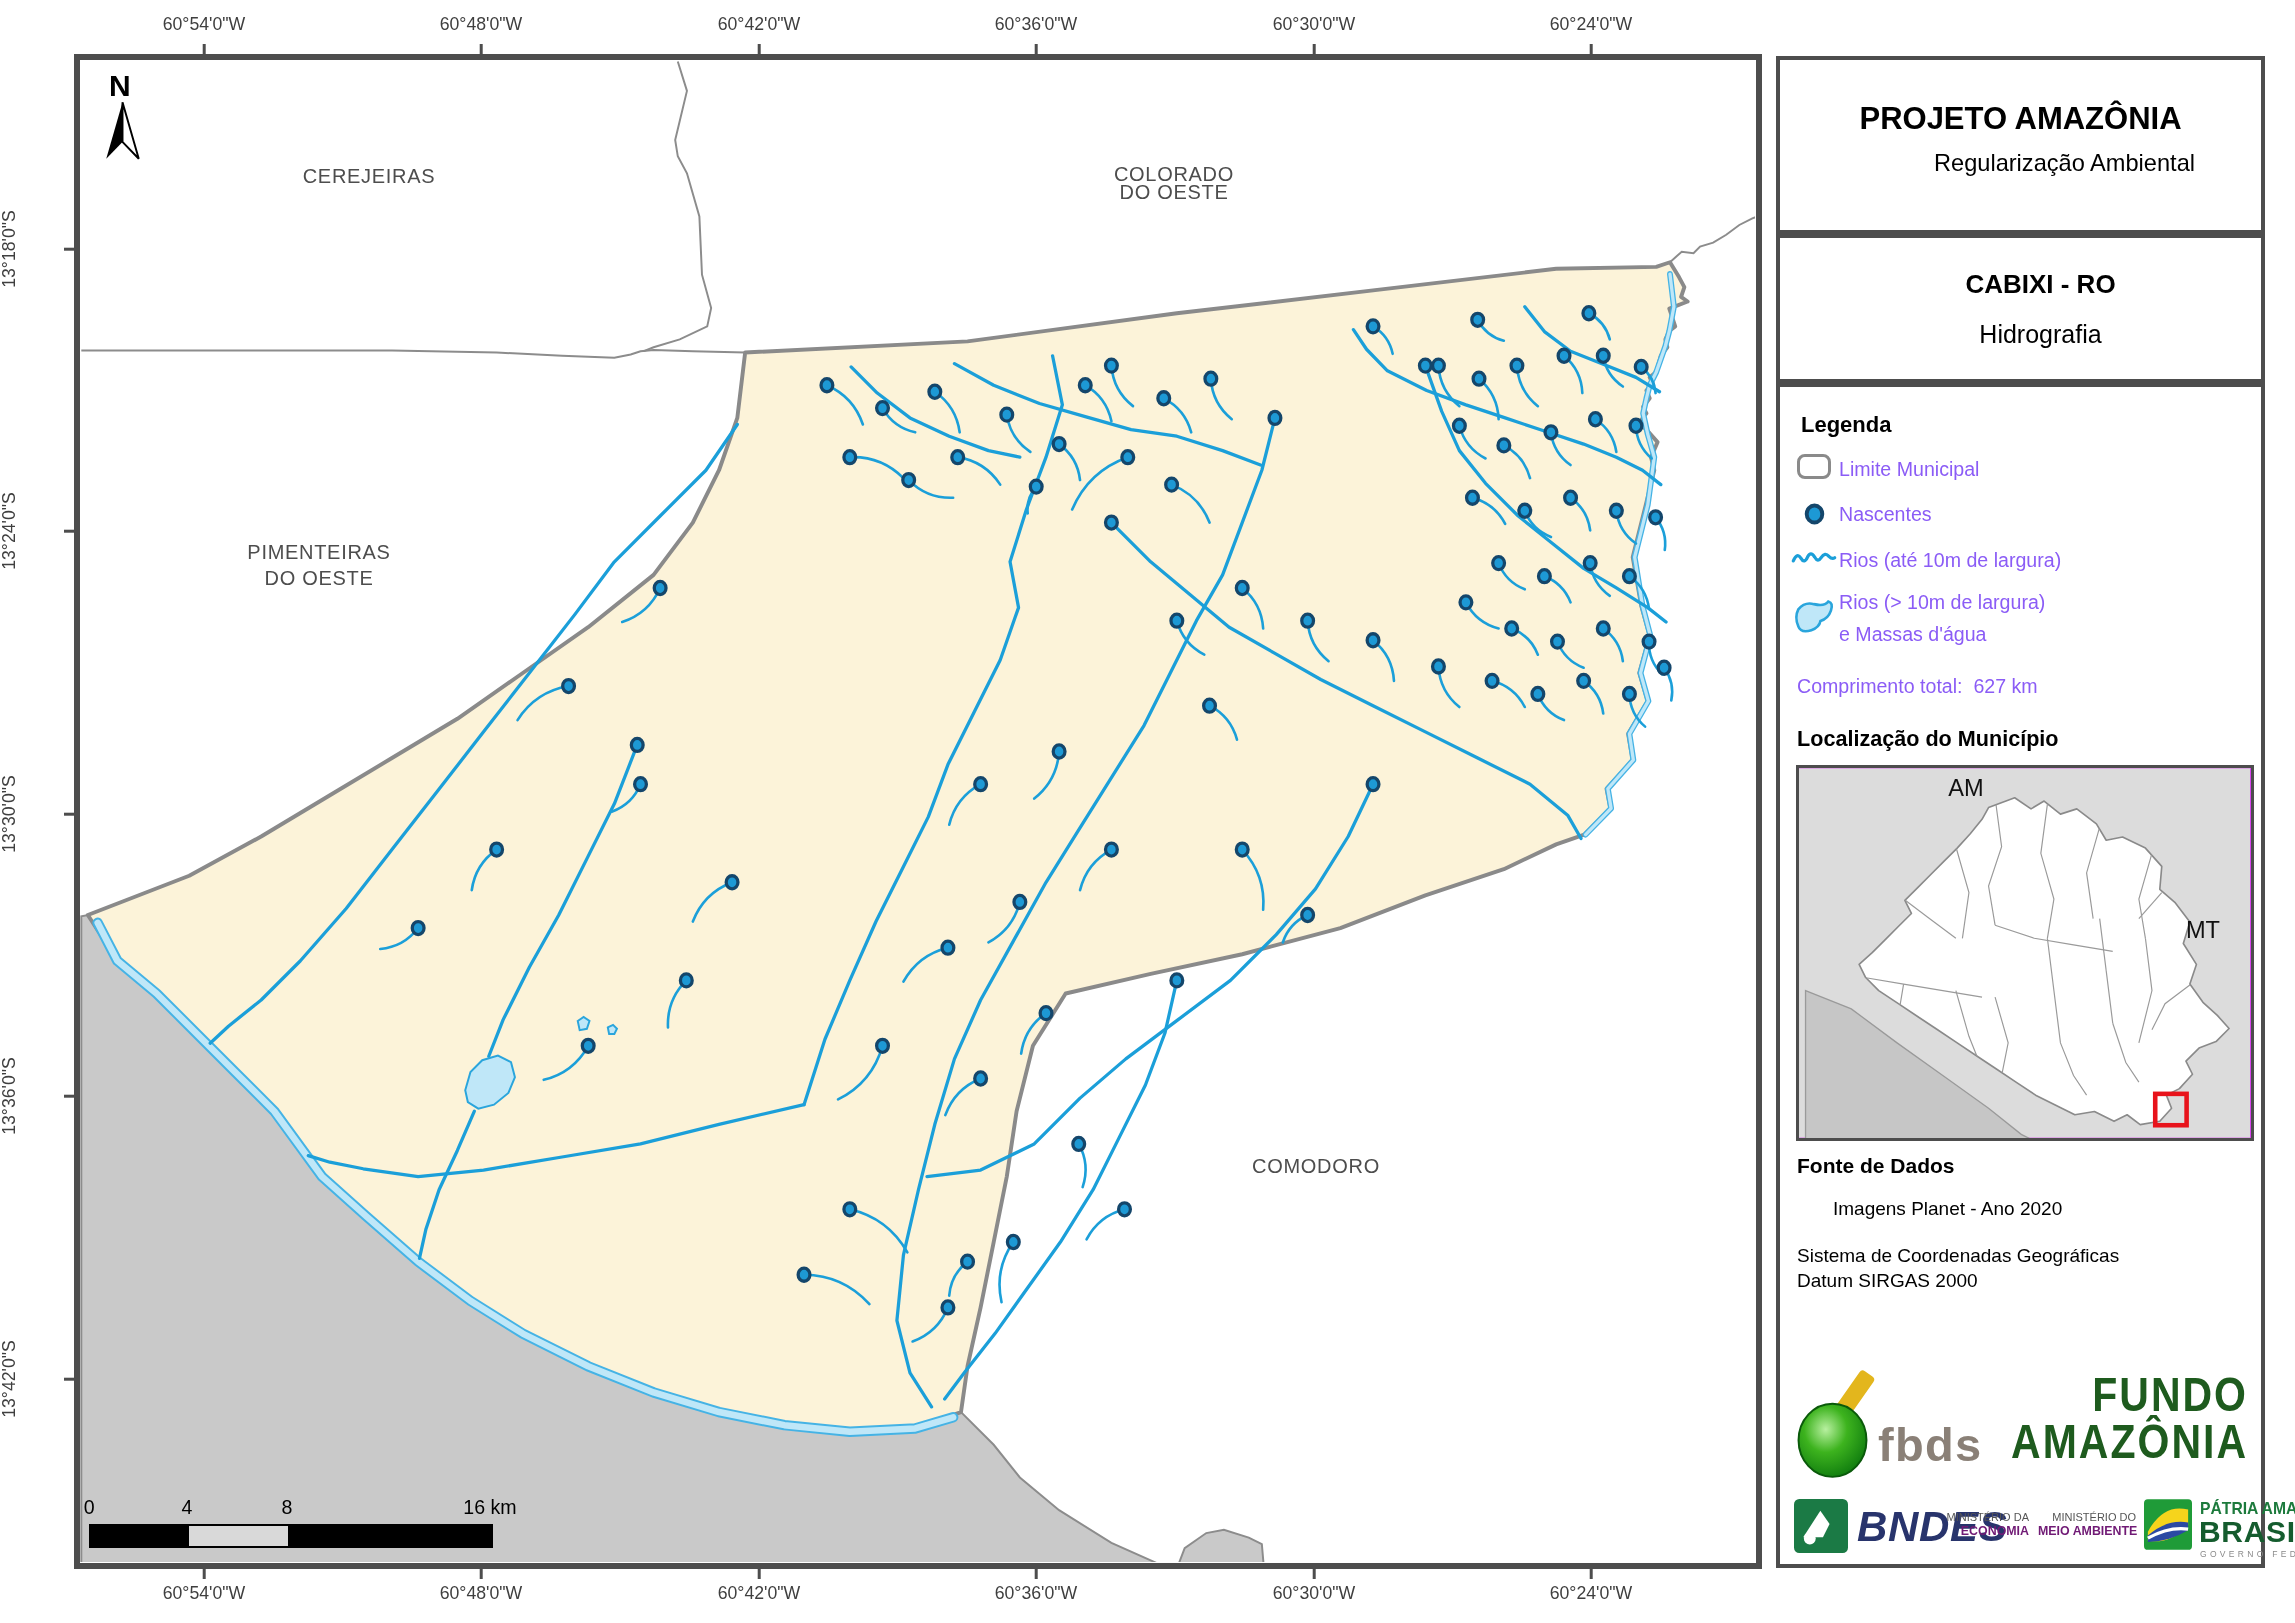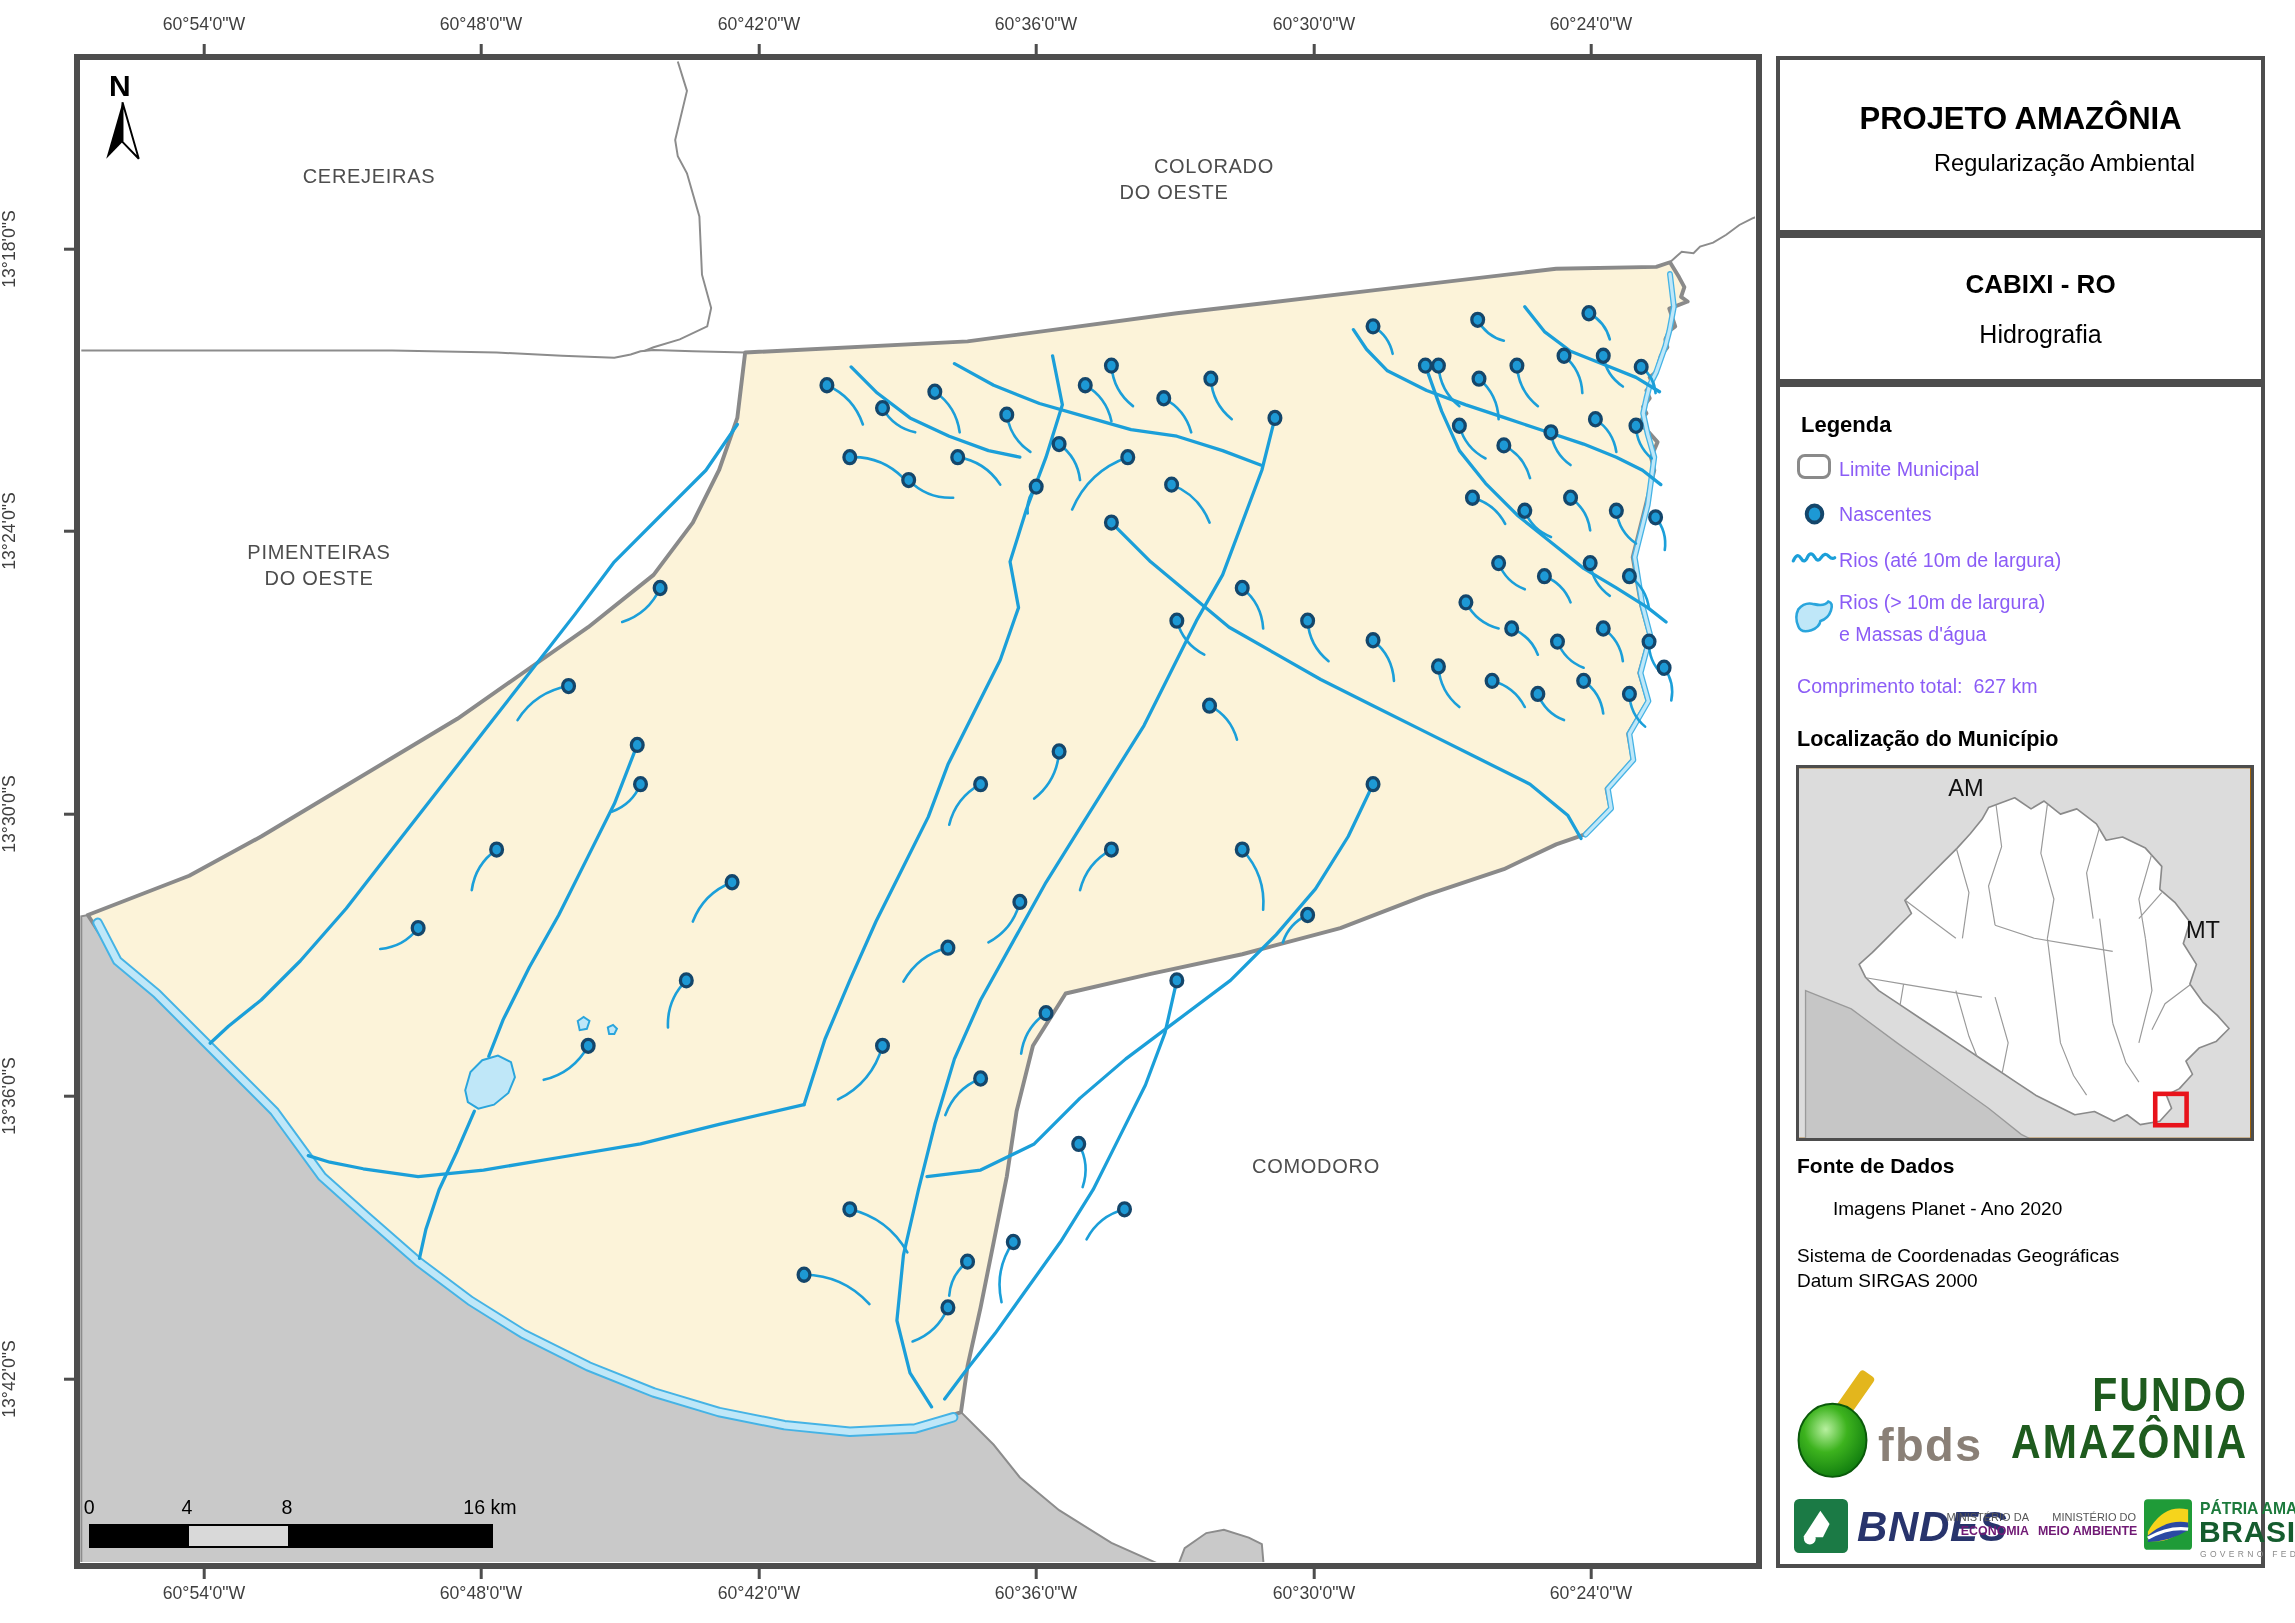--- a/index.html
+++ b/index.html
@@ -25,21 +25,21 @@
   .sb-num{font-size:19.6px;color:#000;transform:translateX(-50%);white-space:nowrap;}
   
   .pbox{border:4.6px solid #4d4d4d;box-sizing:border-box;background:#fff;}
   #pbox-title{left:1776px;top:56px;width:489px;height:178px;}
   #pbox-sub{left:1776px;top:234px;width:489px;height:149px;padding-left:20px;}
   #pbox-main{left:1776px;top:383px;width:489px;height:1185px;}
   .ptitle{width:100%;text-align:center;font-weight:bold;font-size:31px;color:#000;}
   .psub{width:100%;text-align:center;font-size:23.6px;color:#000;}
   .heading{font-size:22px;font-weight:bold;color:#000;}
   .legtext{font-size:19.6px;color:#8b5cf6;white-space:nowrap;}
-  #inset-box{left:1796px;top:765px;width:458px;height:376px;border:3.3px solid #4d4d4d;box-sizing:border-box;background:#a16207;}
+  #inset-box{left:1796px;top:765px;width:458px;height:376px;border:3.3px solid #4d4d4d;box-sizing:border-box;background:#d946ef;}
   .insetlabel{font-size:23.6px;color:#111;transform:translate(-50%,-50%);}
   .fontetext{font-size:19px;color:#000;white-space:nowrap;}
   
   #fbds-text{font-size:47px;font-weight:bold;color:#8a8077;letter-spacing:1.3px;}
   .fundo{font-weight:900;color:#1e5b1e;letter-spacing:2px;transform:scaleY(1.15);transform-origin:top right;text-align:right;width:100%;}
   #bndes-text{font-size:42px;font-weight:bold;font-style:italic;color:#28346c;letter-spacing:0.7px;}
   .min{font-size:11px;color:#555;text-align:right;line-height:14.4px;white-space:nowrap;}
   .min b{font-size:12.4px;color:#701a75;}
   #patria1{font-size:15.7px;font-weight:bold;color:#1c7a3c;white-space:nowrap;}
   #patria2{font-size:30px;font-weight:900;color:#155c2e;letter-spacing:0.7px;white-space:nowrap;}
@@ -240,21 +240,21 @@
         <ellipse cx="2430" cy="480" rx="9" ry="10" fill="#1d99d5" stroke="#14466b" stroke-width="5"></ellipse>
         <ellipse cx="1950" cy="640" rx="9" ry="10" fill="#1d99d5" stroke="#14466b" stroke-width="5"></ellipse>
         <ellipse cx="1700" cy="800" rx="9" ry="10" fill="#1d99d5" stroke="#14466b" stroke-width="5"></ellipse>
         <ellipse cx="2180" cy="560" rx="9" ry="10" fill="#1d99d5" stroke="#14466b" stroke-width="5"></ellipse>
         <ellipse cx="1800" cy="1500" rx="9" ry="10" fill="#1d99d5" stroke="#14466b" stroke-width="5"></ellipse>
         <ellipse cx="2100" cy="1200" rx="9" ry="10" fill="#1d99d5" stroke="#14466b" stroke-width="5"></ellipse>
         <ellipse cx="975" cy="1140" rx="9" ry="10" fill="#1d99d5" stroke="#14466b" stroke-width="5"></ellipse>
       </svg>
 
     <div class="abs maplabel" style="left:289px;top:116px;">CEREJEIRAS</div>
-    <div class="abs maplabel" style="left:1094px;top:106px;margin-left:40px;">COLORADO</div>
+    <div class="abs maplabel" style="left:1094px;top:114px;">COLORADO</div>
     <div class="abs maplabel" style="left:1094px;top:132px;">DO OESTE</div>
     <div class="abs maplabel" style="left:239px;top:492px;">PIMENTEIRAS</div>
     <div class="abs maplabel" style="left:239px;top:518px;">DO OESTE</div>
     <div class="abs maplabel" style="left:1236px;top:1106px;">COMODORO</div>
 
     <div class="abs" id="north-n" style="left:29px;top:9.2px;">N</div>
     <svg class="abs" style="left:13px;top:39px;" width="59" height="65" viewBox="0 0 90 100">
       <polygon points="45,5 20,92 45,66" fill="#000"></polygon>
       <polygon points="45,5 70,92 45,66" fill="#fff" stroke="#000" stroke-width="3"></polygon>
     </svg>

